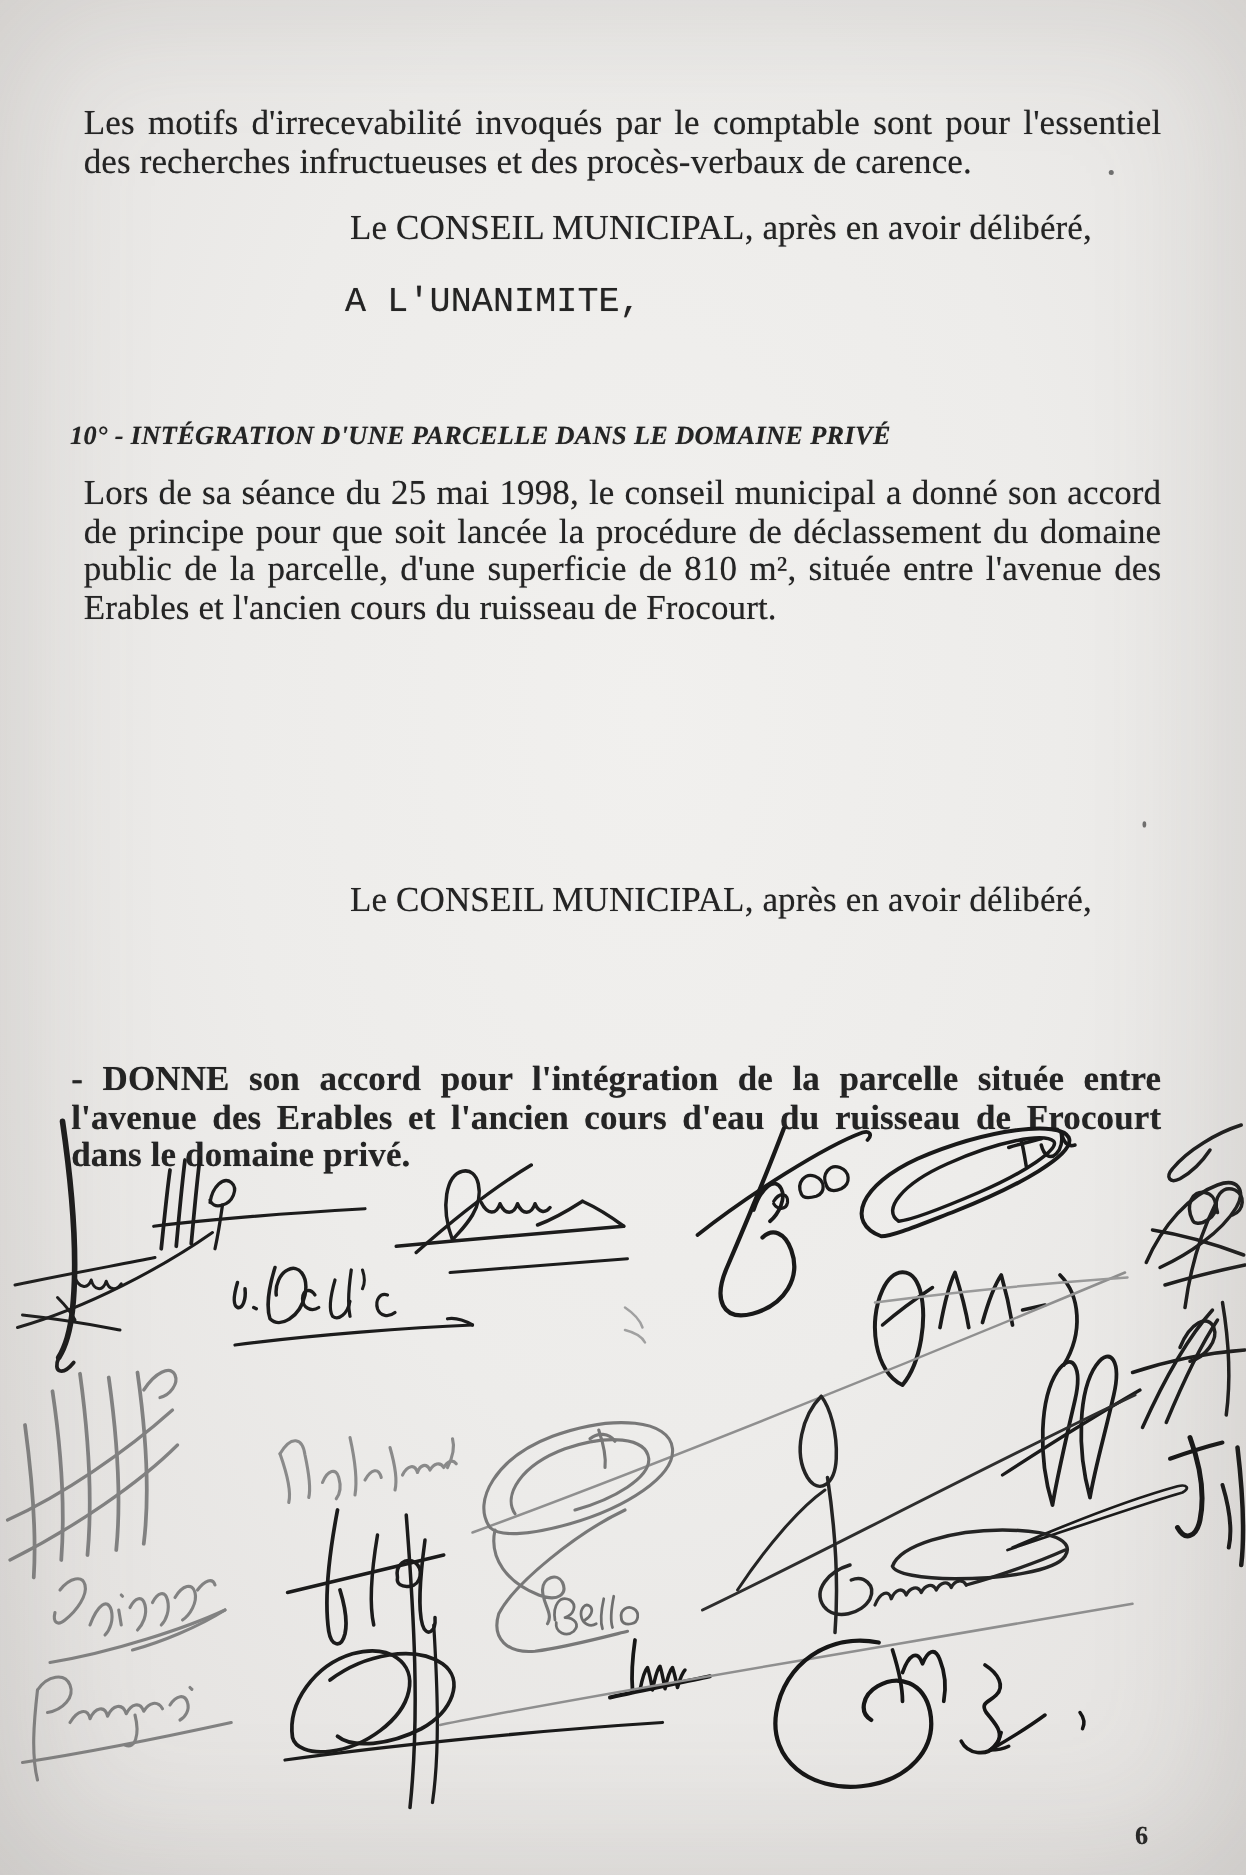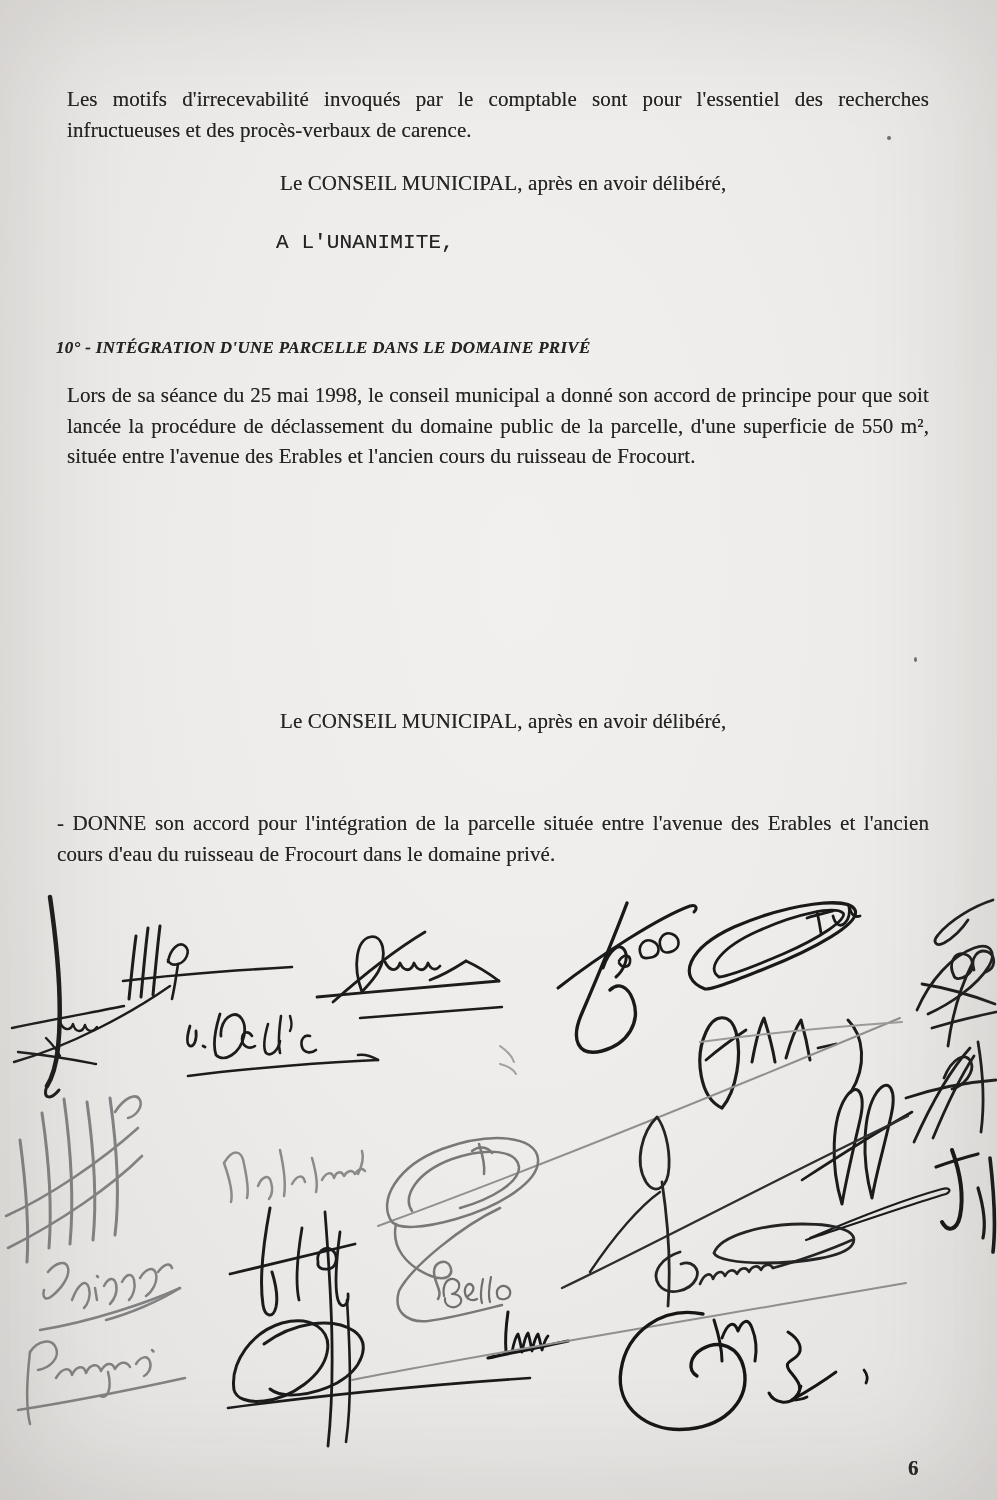--- a/index.html
+++ b/index.html
@@ -14,32 +14,32 @@
     color:#242424;
   }
   .scan::after{
     content:"";
     position:absolute;inset:0;
     box-shadow:inset 0 0 110px 18px rgba(105,100,95,0.16);
     pointer-events:none;
   }
   .tblock{
     position:absolute;
-    font-size:21px;
+    font-size:28px;
     line-height:30.5px;
     letter-spacing:0.1px;
     text-shadow:0 0 0.6px rgba(25,25,25,0.55);
     white-space:normal;
   }
   .just{text-align:justify;text-align-last:left;}
   .nowrap{white-space:nowrap;}
   .heading{
     font-weight:bold;
     font-style:italic;
-    font-size:17px;
+    font-size:21px;
     letter-spacing:0.3px;
   }
   .pagenum{
     position:absolute;
     left:908px;top:1456px;
     font-size:21px;
     font-weight:bold;
     text-shadow:0 0 0.6px rgba(25,25,25,0.55);
   }
   .stray{
@@ -56,28 +56,28 @@
 
   <div class="tblock just" style="left:67px;top:84px;width:862px;">Les motifs d'irrecevabilité invoqués par le comptable sont pour l'essentiel des recherches infructueuses et des procès-verbaux de carence.</div>
 
   <div class="tblock nowrap" style="left:280px;top:168px;">Le CONSEIL MUNICIPAL, après en avoir délibéré,</div>
 
   <div class="tblock nowrap" style="left:276px;top:228px;font-family:Liberation Mono, monospace;">A L'UNANIMITE,</div>
 
 
   <div class="tblock heading nowrap" style="left:56px;top:333px;">10° - INTÉGRATION D'UNE PARCELLE DANS LE DOMAINE PRIVÉ</div>
 
-  <div class="tblock just" style="left:67px;top:380px;width:862px;">Lors de sa séance du 25 mai 1998, le conseil municipal a donné son accord de principe pour que soit lancée la procédure de déclassement du domaine public de la parcelle, d'une superficie de 550 m², située entre l'avenue des Erables et l'ancien cours du ruisseau de Frocourt.</div>
+  <div class="tblock just" style="left:67px;top:380px;width:862px;">Lors de sa séance du 25 mai 1998, le conseil municipal a donné son accord de principe pour que soit lancée la procédure de déclassement du domaine public de la parcelle, d'une superficie de 810 m², située entre l'avenue des Erables et l'ancien cours du ruisseau de Frocourt.</div>
 
 
 
   <div class="tblock nowrap" style="left:280px;top:706px;">Le CONSEIL MUNICIPAL, après en avoir délibéré,</div>
 
 
-  <div class="tblock just" style="left:57px;top:808px;width:872px;">- DONNE son accord pour l'intégration de la parcelle située entre l'avenue des Erables et l'ancien cours d'eau du ruisseau de Frocourt dans le domaine privé.</div>
+  <div class="tblock just" style="left:57px;top:849px;width:872px;font-weight:bold;">- DONNE son accord pour l'intégration de la parcelle située entre l'avenue des Erables et l'ancien cours d'eau du ruisseau de Frocourt dans le domaine privé.</div>
 
   <div class="stray" style="left:887px;top:136px;"></div>
   <div class="stray" style="left:914px;top:657px;width:3px;height:5px;"></div>
 
   <div class="pagenum">6</div>
 
   <svg class="sig" width="997" height="1500" viewBox="0 0 997 1500">
 
     <g stroke="#1c1c1c">
       <path stroke-width="4.5" d="M 50 897 C 57 945 63 1000 58 1048 C 56 1066 52 1078 47 1086"></path>

